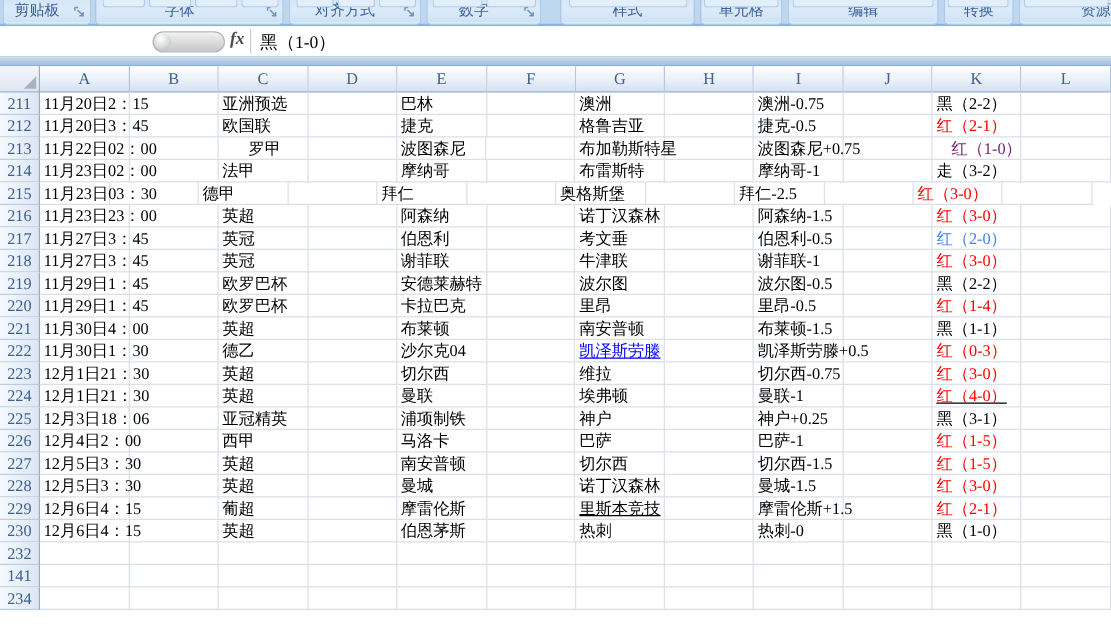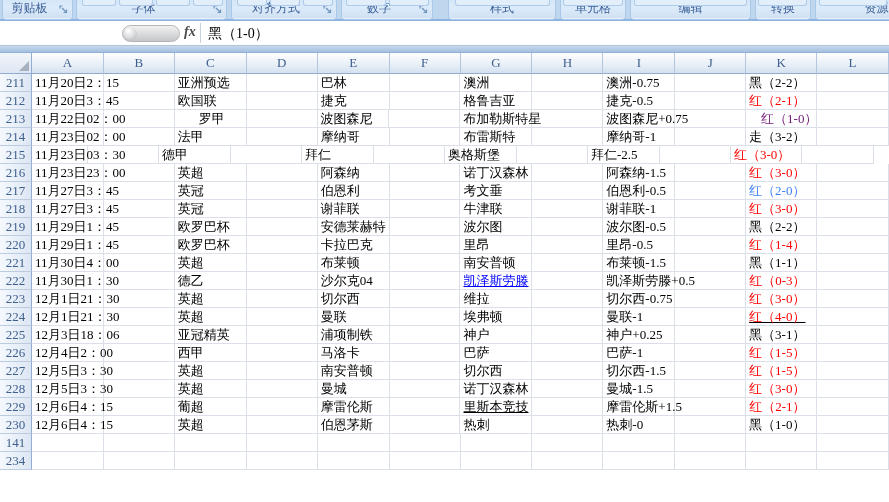--- a/index.html
+++ b/index.html
@@ -695,20 +695,35 @@
           <div class="cell" style="width: 72px;">
             <span class="ct">热刺-0</span>
           </div>
           <div class="cell" style="width: 71px;"></div>
           <div class="cell" style="width: 71px;">
             <span class="ct" style="color: rgb(0, 0, 0);">黑（1-0）</span>
           </div>
           <div class="cell" style="width: 72px;"></div>
         </div>
         <div class="row">
+          <div class="rh">232</div>
+          <div class="cell" style="width: 72px;"></div>
+          <div class="cell" style="width: 71px;"></div>
+          <div class="cell" style="width: 72px;"></div>
+          <div class="cell" style="width: 71px;"></div>
+          <div class="cell" style="width: 72px;"></div>
+          <div class="cell" style="width: 71px;"></div>
+          <div class="cell" style="width: 72px;"></div>
+          <div class="cell" style="width: 71px;"></div>
+          <div class="cell" style="width: 72px;"></div>
+          <div class="cell" style="width: 71px;"></div>
+          <div class="cell" style="width: 71px;"></div>
+          <div class="cell" style="width: 72px;"></div>
+        </div>
+        <div class="row">
           <div class="rh">141</div>
           <div class="cell" style="width: 72px;"></div>
           <div class="cell" style="width: 71px;"></div>
           <div class="cell" style="width: 72px;"></div>
           <div class="cell" style="width: 71px;"></div>
           <div class="cell" style="width: 72px;"></div>
           <div class="cell" style="width: 71px;"></div>
           <div class="cell" style="width: 72px;"></div>
           <div class="cell" style="width: 71px;"></div>
           <div class="cell" style="width: 72px;"></div>

